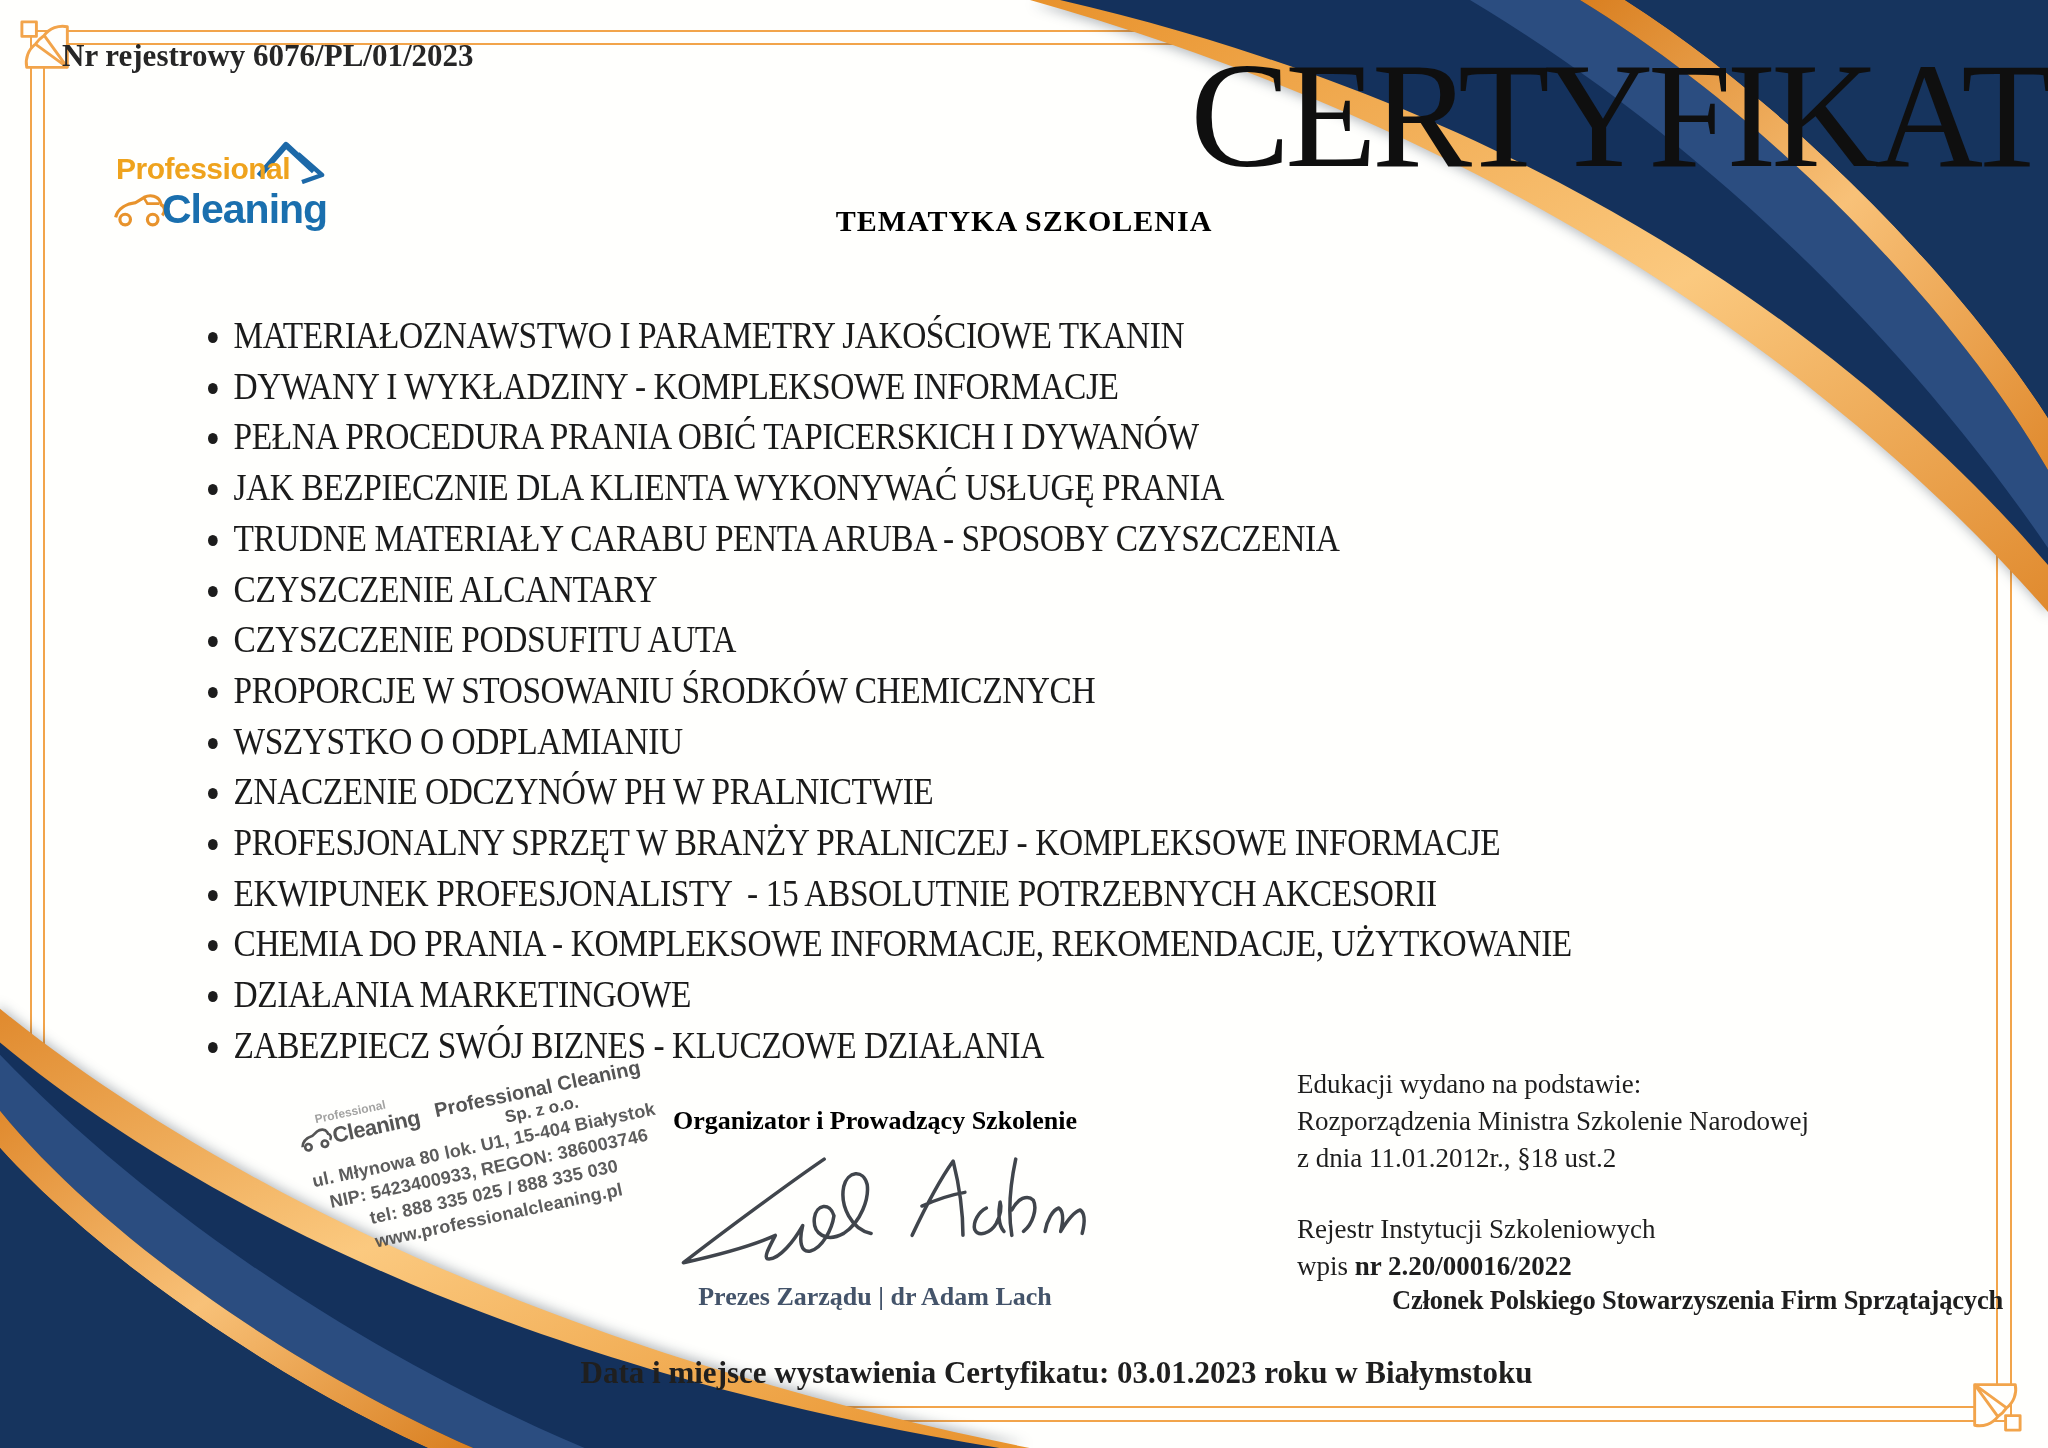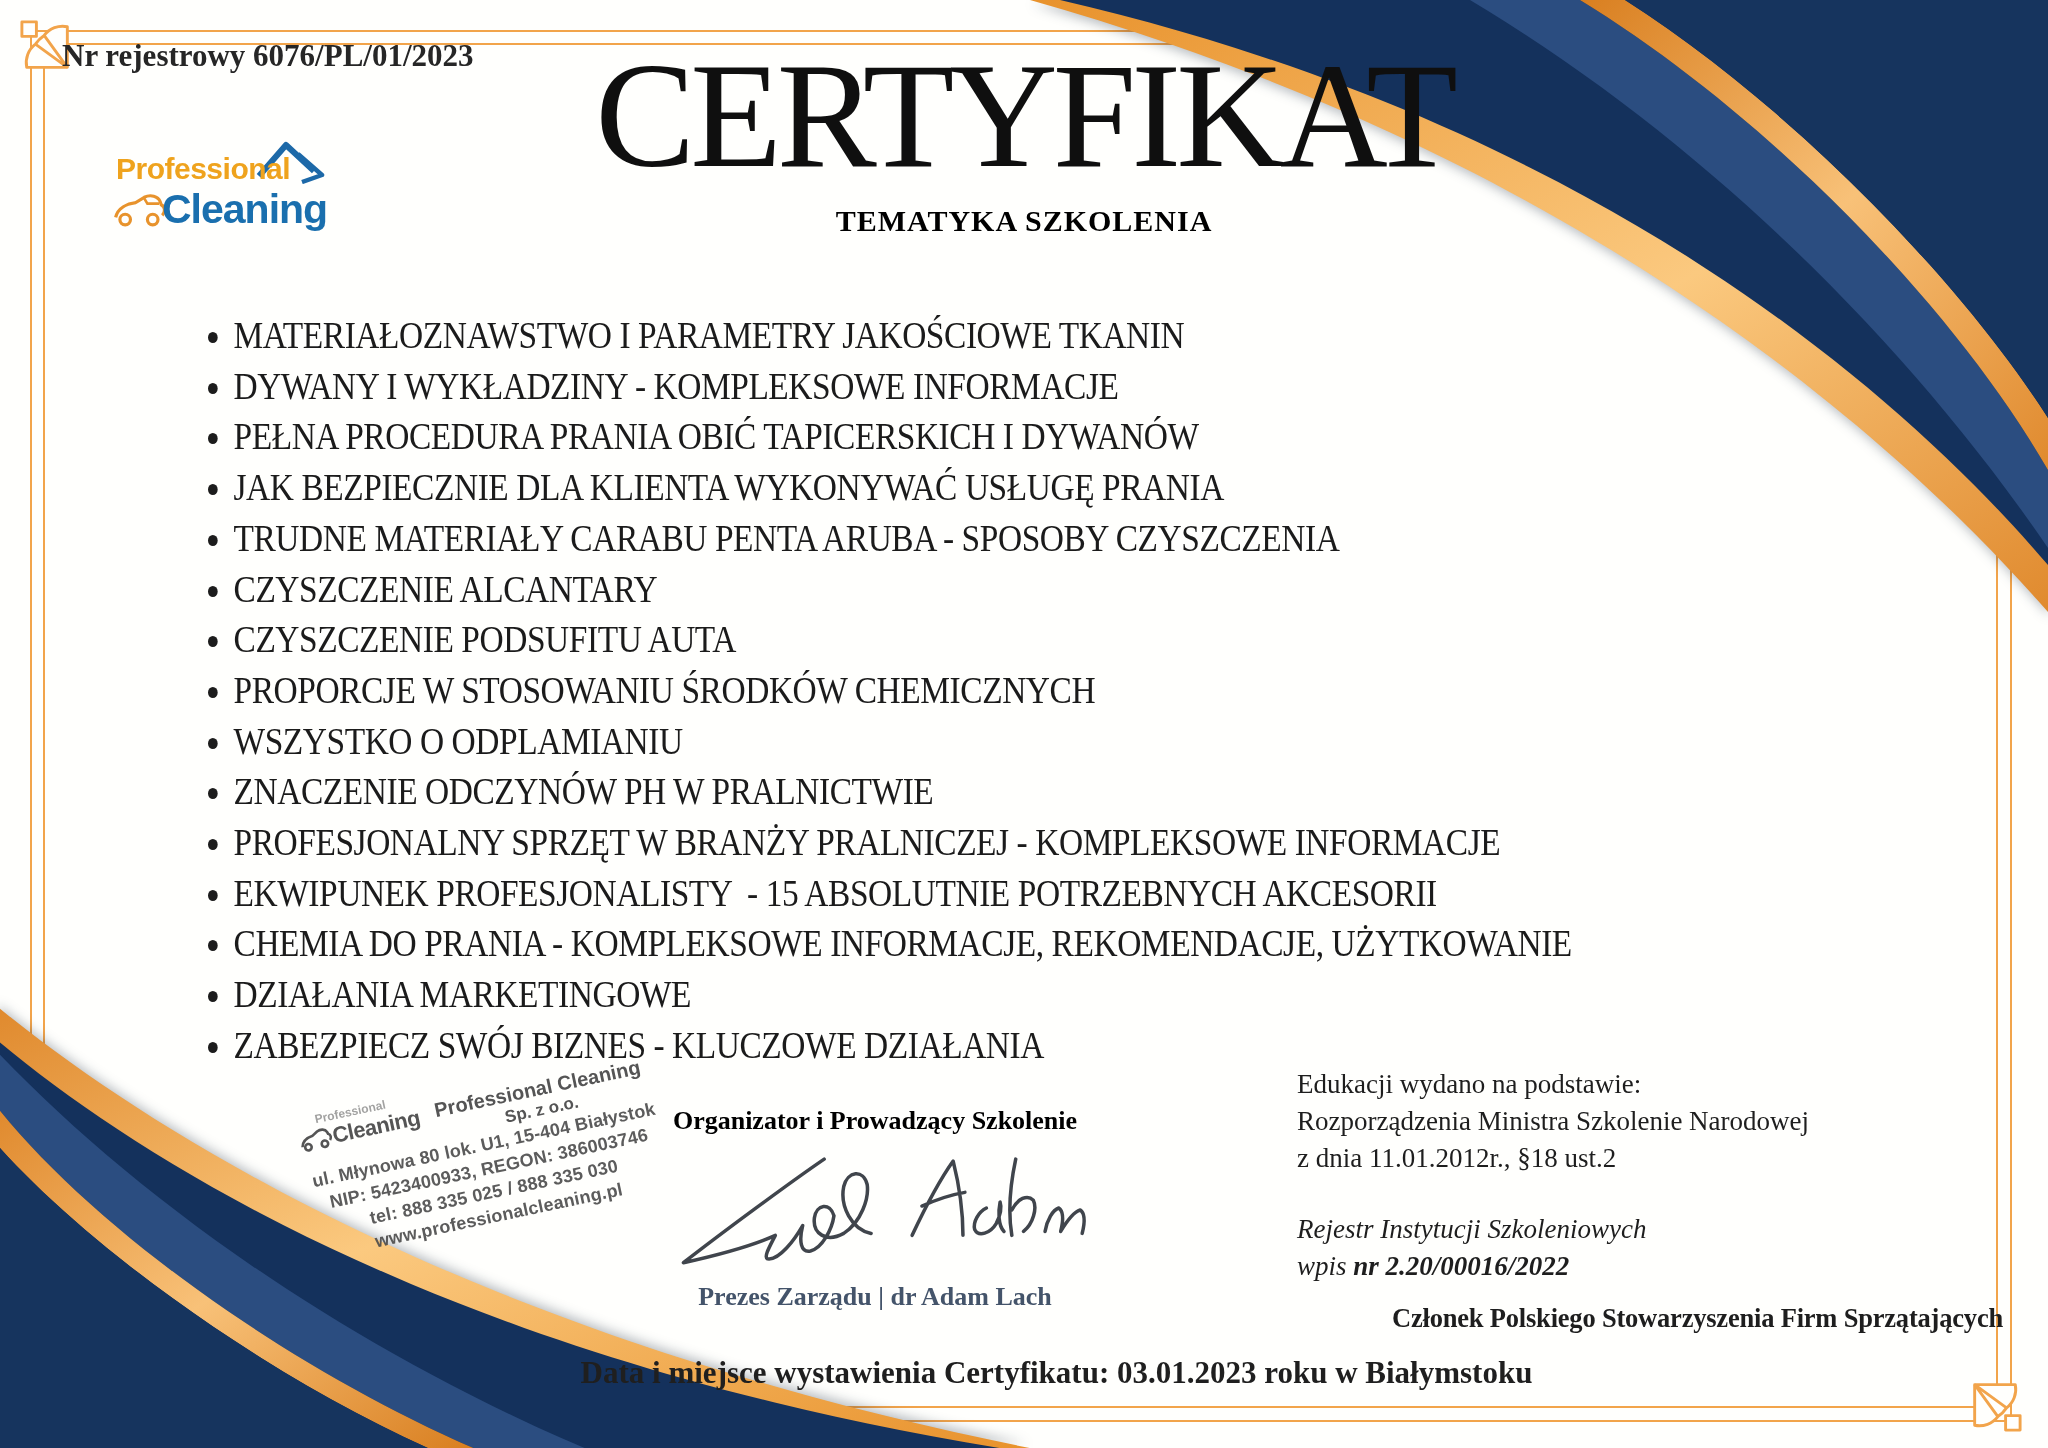--- a/index.html
+++ b/index.html
@@ -17,21 +17,21 @@
   .corner-tl{left:19px;top:19px;}
   .corner-tr{right:25px;top:19px;transform:rotate(90deg);}
   .corner-br{right:25px;bottom:15px;transform:rotate(180deg);}
   .corner-bl{left:19px;bottom:15px;transform:rotate(270deg);}
   
   .ribbon{position:absolute;z-index:5;filter:drop-shadow(2px 4px 6px rgba(10,25,50,.30));}
   .ribbon-tr{top:0;right:0;width:1048px;height:620px;}
   .ribbon-bl{bottom:0;left:0;width:1060px;height:445px;transform:rotate(180deg);}
   
   .reg-number{position:absolute;left:62px;top:38px;font-size:31px;font-weight:bold;color:#262626;z-index:10;}
-  .title{position:absolute;left:0;right:0;top:40px;text-align:center;font-size:150px;line-height:150px;
+  .title{position:absolute;left:0;right:0;top:40px;text-align:right;font-size:150px;line-height:150px;
          letter-spacing:-5px;color:#0f0f0f;z-index:10;}
   .subtitle{position:absolute;left:0;right:0;top:204px;text-align:center;font-size:30px;font-weight:bold;
             letter-spacing:1px;color:#000000;z-index:10;}
   
   .logo{position:absolute;left:112px;top:142px;width:210px;height:100px;z-index:10;font-family:"Liberation Sans","DejaVu Sans",sans-serif;}
   .logo-roof{position:absolute;right:-4px;top:-4px;}
   .logo-word1{position:absolute;left:4px;top:10px;font-size:30px;font-weight:bold;color:#efa31d;letter-spacing:-0.5px;}
   .logo-row2{position:absolute;left:0;top:44px;display:flex;align-items:center;}
   .logo-word2{font-size:41px;font-weight:bold;color:#1a6fae;letter-spacing:-1px;margin-left:-6px;}
   
@@ -60,21 +60,21 @@
   .stamp-line:first-of-type{margin-top:4px;}
   
   .sig{position:absolute;left:650px;top:1106px;width:450px;z-index:10;text-align:center;}
   .sig-heading{font-size:26px;font-weight:bold;color:#000000;}
   .sig-script{margin-top:2px;}
   .sig-signer{font-size:26px;font-weight:bold;color:#44546a;margin-top:0px;}
   
   .legal{position:absolute;left:1297px;top:1066px;width:706px;z-index:10;color:#1e1e1e;}
   .legal .line{font-size:27px;line-height:37px;}
   .legal-basis{margin-bottom:34px;}
-  .legal-registry{margin-bottom:18px;font-style:italic;}
+  .legal-registry{}
   .legal-entry{white-space:pre-wrap;}
   .legal-membership{font-size:26.5px;font-weight:bold;letter-spacing:-0.2px;text-align:right;}
   
   .issue-line{position:absolute;left:0;right:0;top:1355px;padding-left:65px;text-align:center;
               font-size:31px;font-weight:bold;color:#1f1f1f;z-index:10;}
 </style>
 </head>
 <body>
 
 <div class="page">

